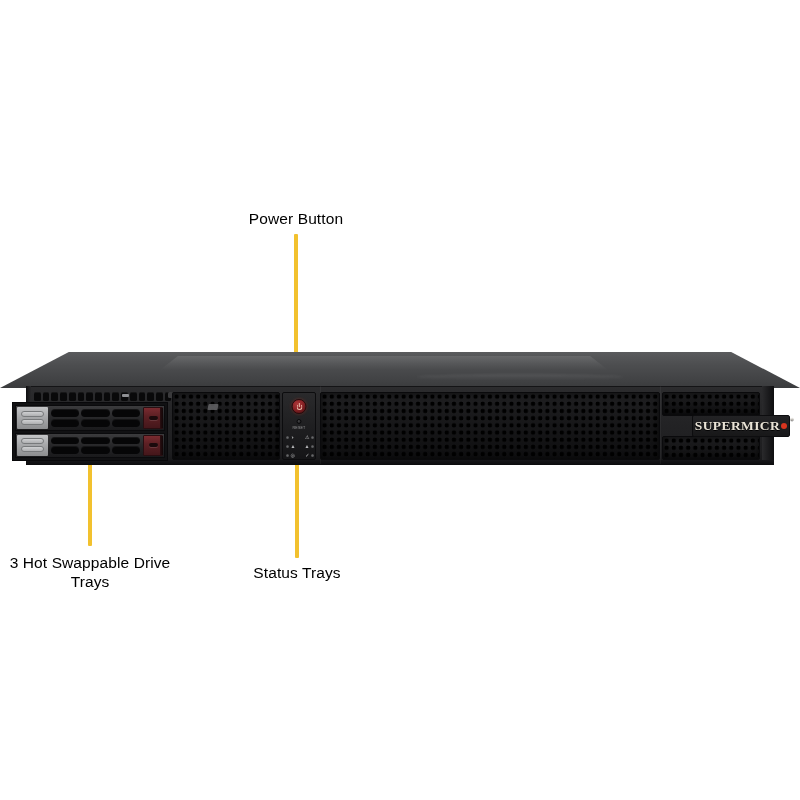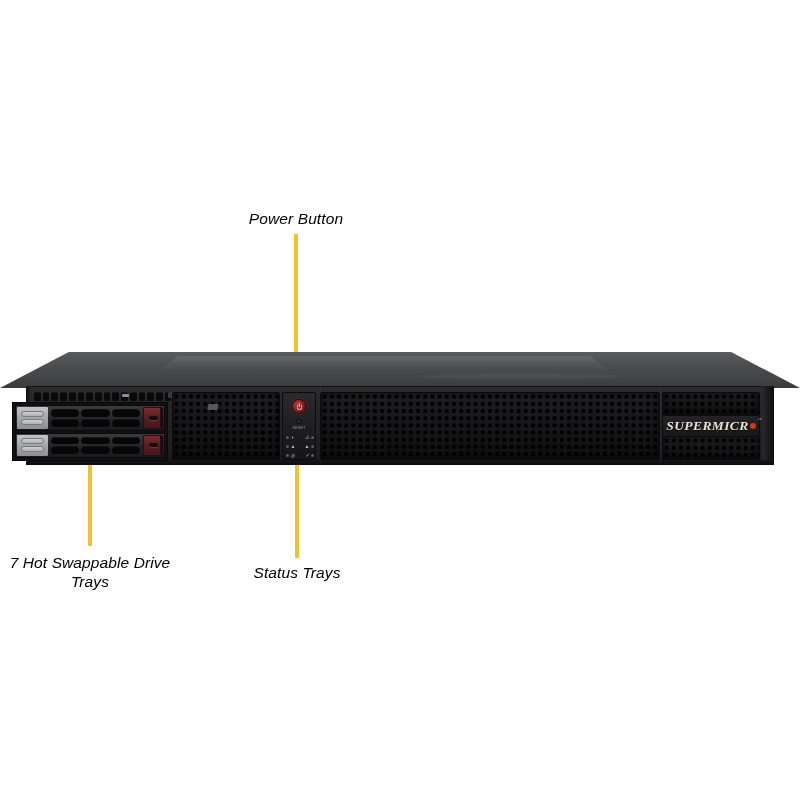--- a/index.html
+++ b/index.html
@@ -12,21 +12,21 @@
     width: 800px;
     height: 800px;
     position: relative;
     font-family: "Liberation Sans", sans-serif;
     overflow: hidden;
   }
 
   #stage {
     position: absolute;
     left: 0; top: 0;
-    width: 800px; height: 800px; font-style: italic;
+    width: 800px; height: 800px;
   }
 
   
   .callout-label {
     position: absolute;
     color: #000000;
     font-size: 15.5px;
     line-height: 19px;
     text-align: center;
     white-space: pre-line;
@@ -285,21 +285,21 @@
     height: 24px;
   }
   #mesh-right-c {
     left: 662px;
     top: 84px;
     width: 98px;
     height: 24px;
   }
   #mesh-logo-plate {
     position: absolute;
-    left: 662px;
+    left: 692px;
     top: 63px;
     width: 98px;
     height: 22px;
     background: linear-gradient(180deg, #232325, #181819);
     border: 1px solid #0d0d0f;
     box-sizing: border-box;
     border-radius: 2px;
     display: flex;
     align-items: center;
     justify-content: center;
@@ -460,21 +460,21 @@
 </style>
 </head>
 <body>
 
 <div id="stage">
 
   <div class="callout-label" id="label-power">Power Button</div>
 
   <div class="callout-label" id="label-status">Status Trays</div>
 
-  <div class="callout-label" id="label-drives">7 Hot Swappable Drive
+  <div class="callout-label" id="label-drives">3 Hot Swappable Drive
 Trays</div>
 
   <div class="leader" id="leader-power"></div>
   <div class="leader" id="leader-status"></div>
   <div class="leader" id="leader-drives"></div>
 
   <div id="chassis">
 
     <div id="lid">
       <div id="lid-sheen"></div>

